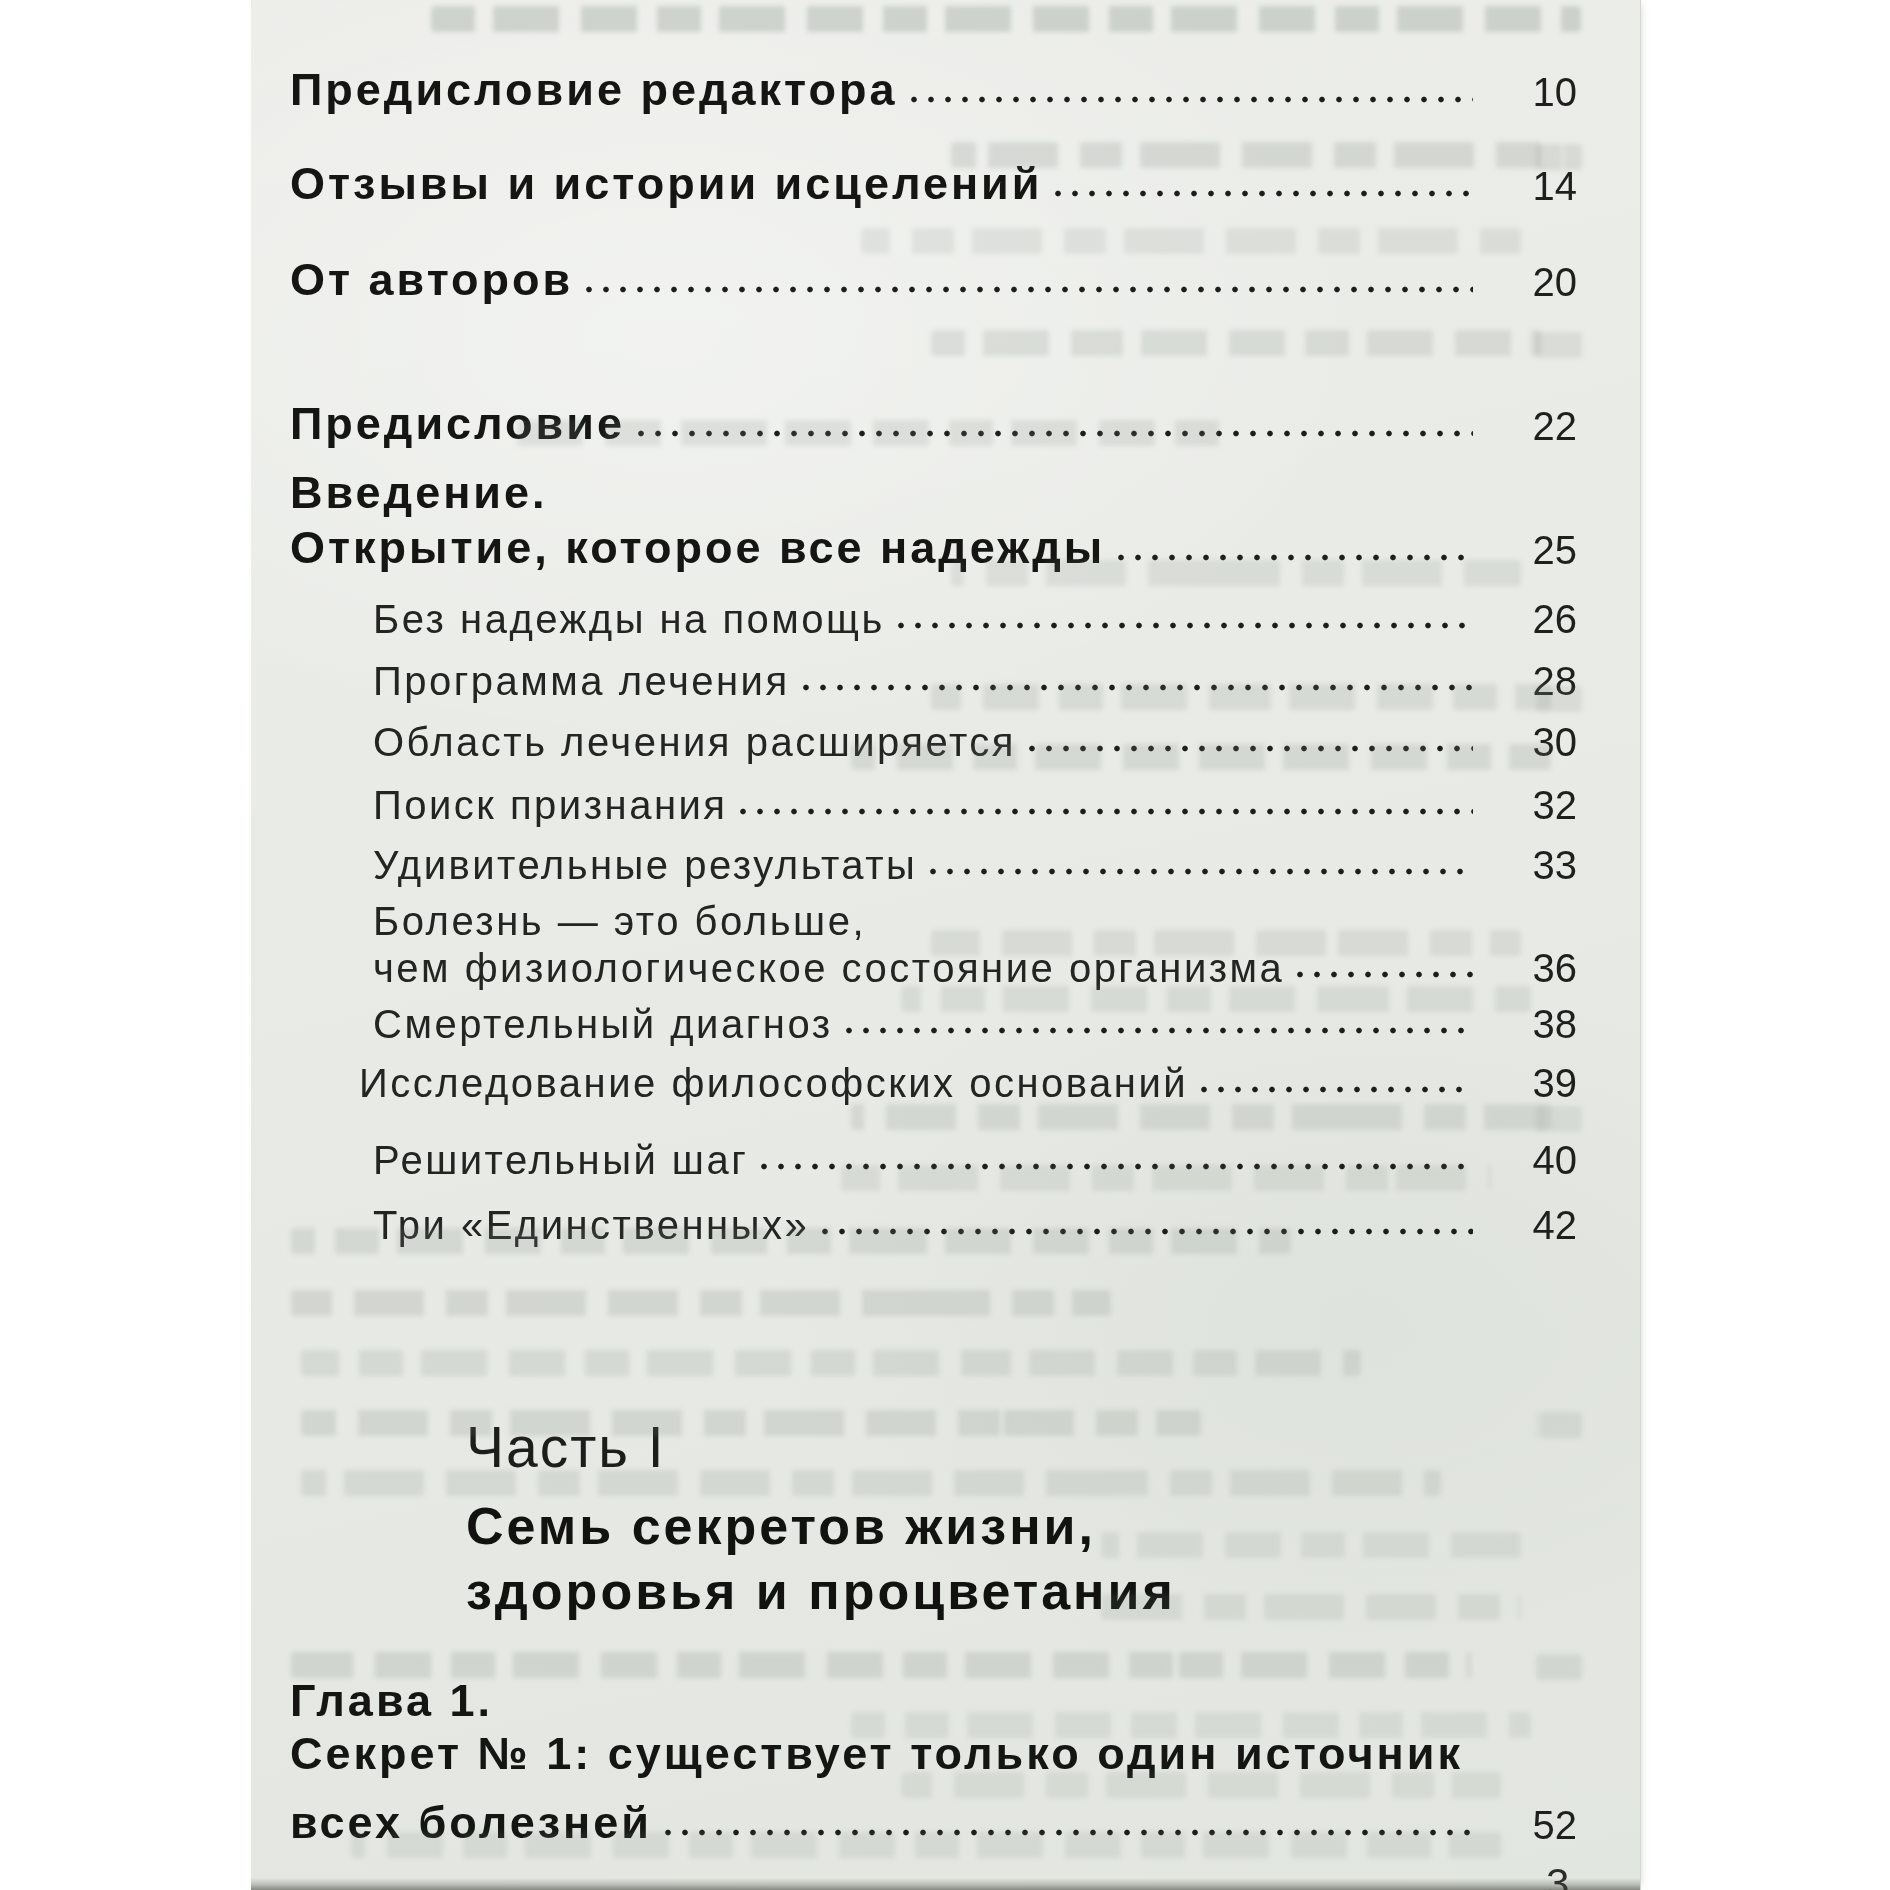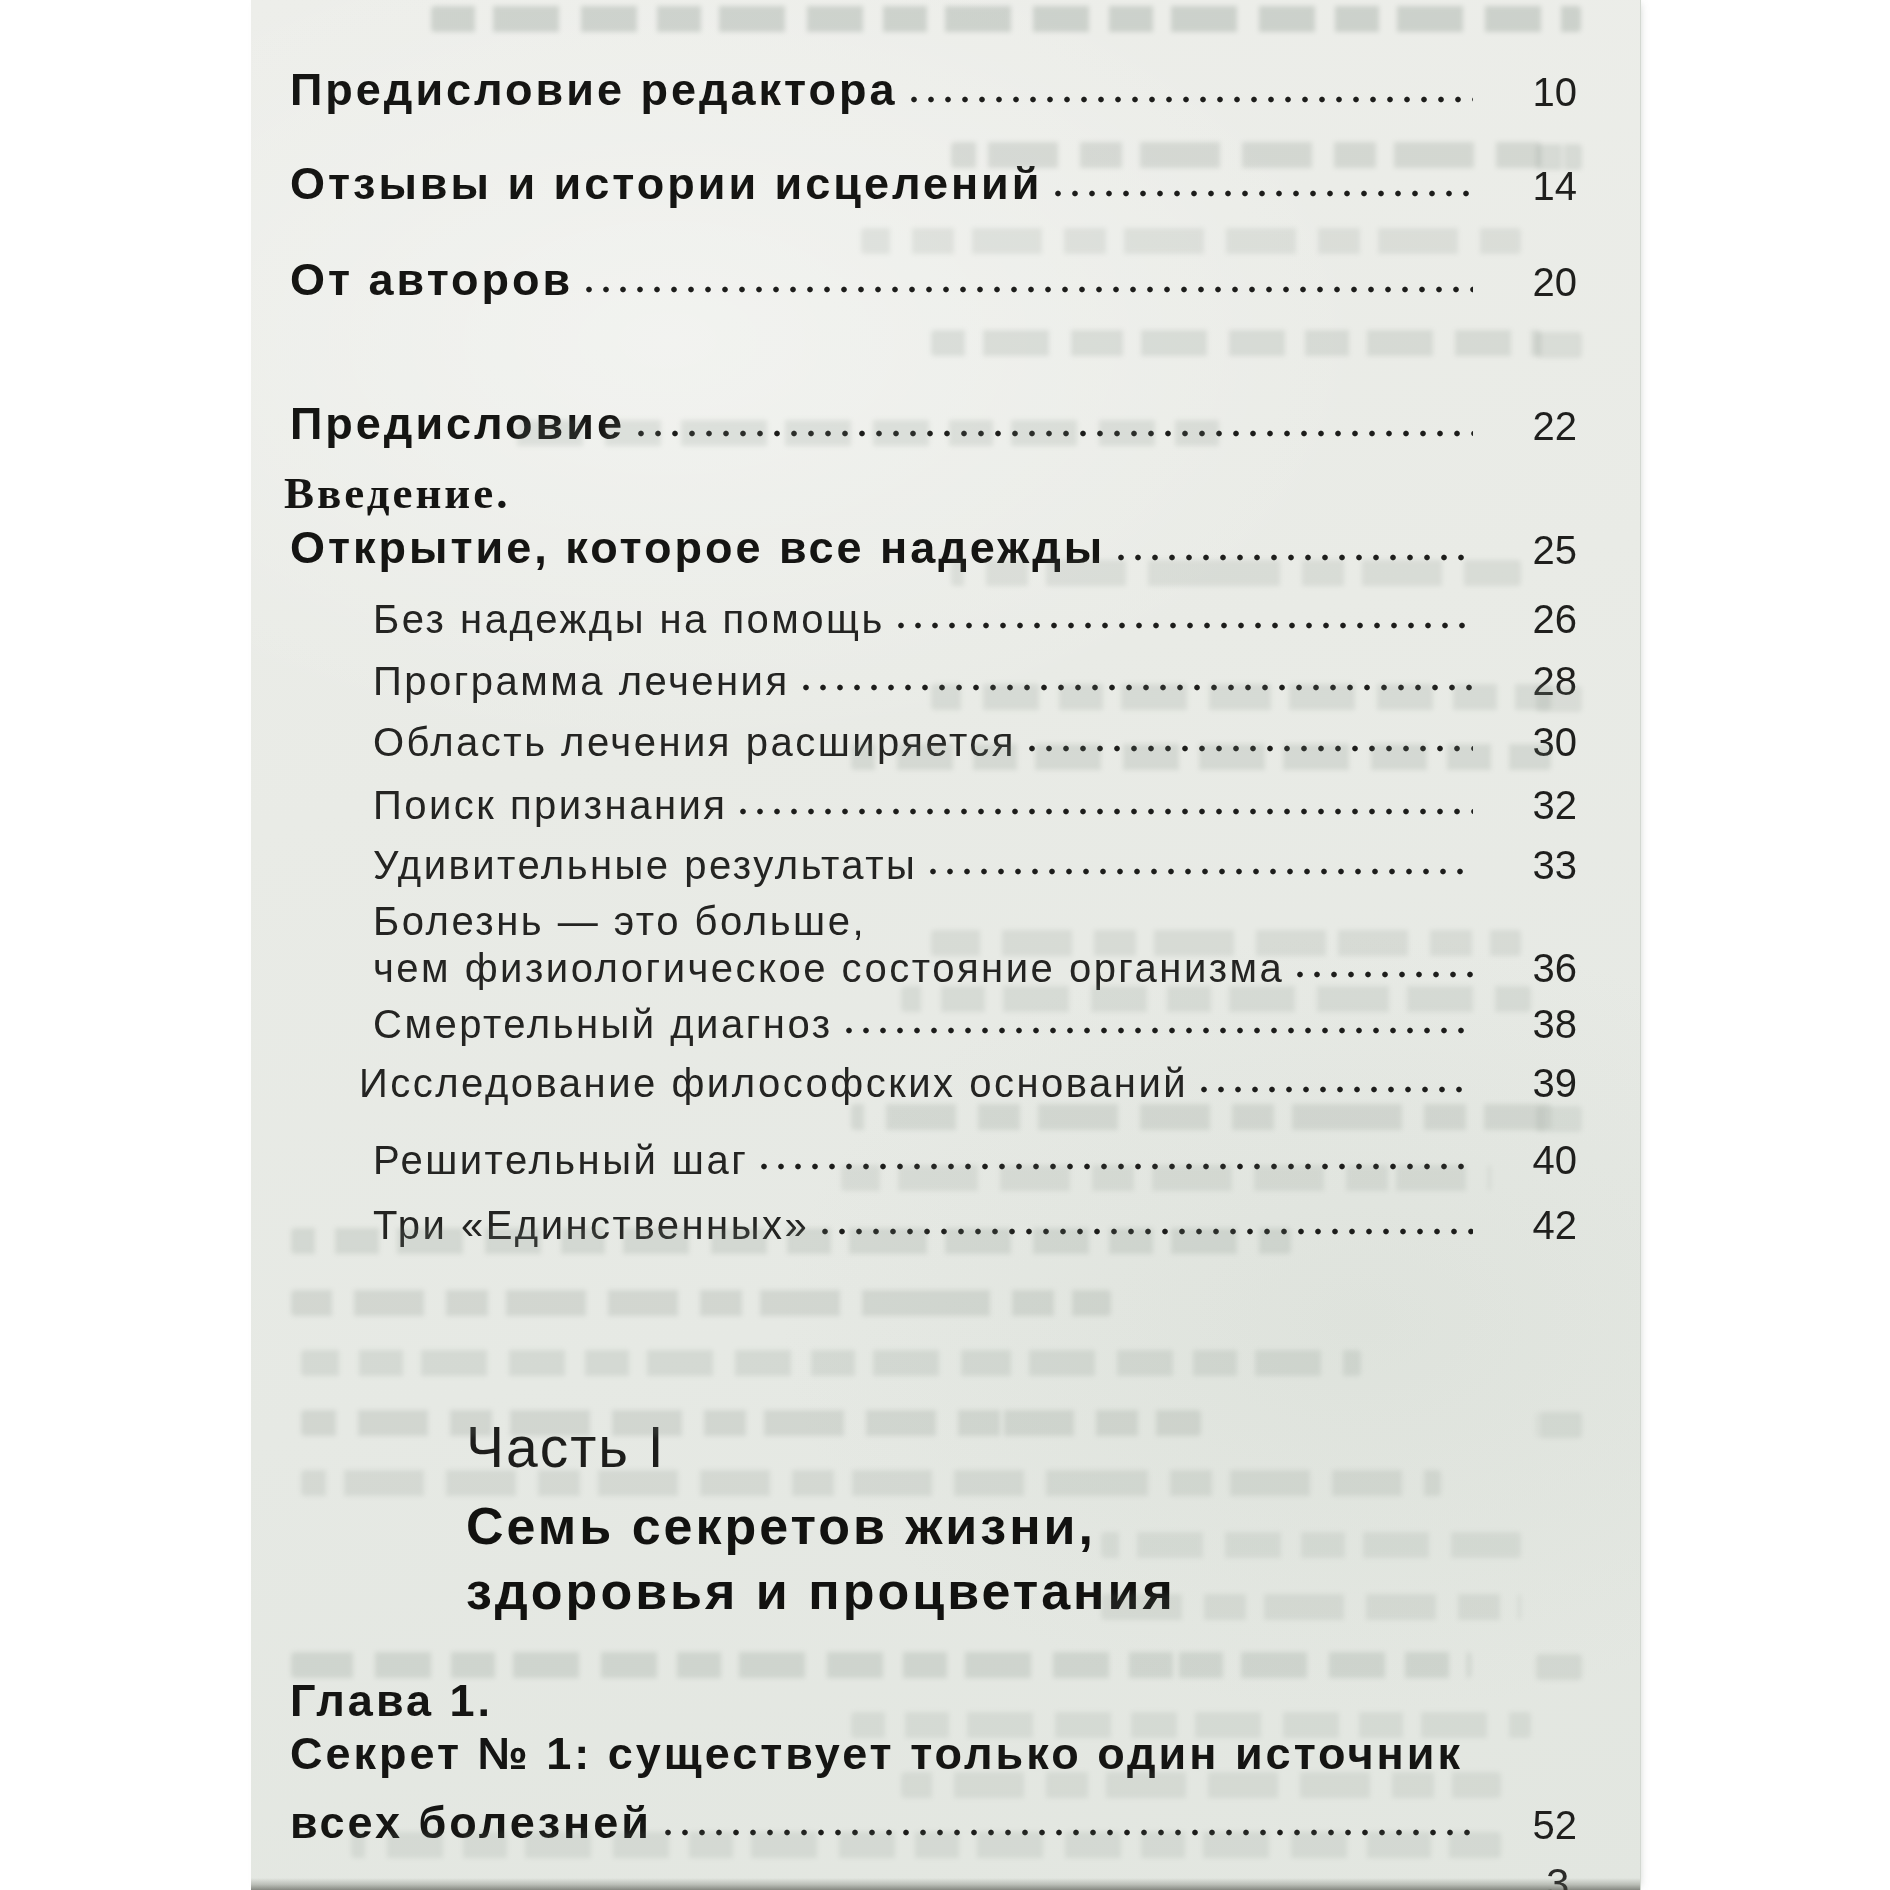--- a/index.html
+++ b/index.html
@@ -83,21 +83,21 @@
       <div class="row bold" style="top: 256px; left: 39px;">
         <span class="lbl">От авторов</span>
         <span class="leader"></span>
         <span class="num">20</span>
       </div>
       <div class="row bold" style="top: 356px; left: 39px; margin-top: 44px;">
         <span class="lbl">Предисловие</span>
         <span class="leader"></span>
         <span class="num">22</span>
       </div>
-      <div class="row bold" style="top: 469px; left: 33px; right: auto; font-family: Liberation Serif, serif;">
+      <div class="row bold" style="top: 469px; left: 39px; right: auto;">
         <span class="lbl">Введение.</span>
       </div>
       <div class="row bold" style="top: 524px; left: 39px;">
         <span class="lbl">Открытие, которое все надежды</span>
         <span class="leader"></span>
         <span class="num">25</span>
       </div>
       <div class="row reg" style="top: 598px; left: 122px;">
         <span class="lbl">Без надежды на помощь</span>
         <span class="leader"></span>

